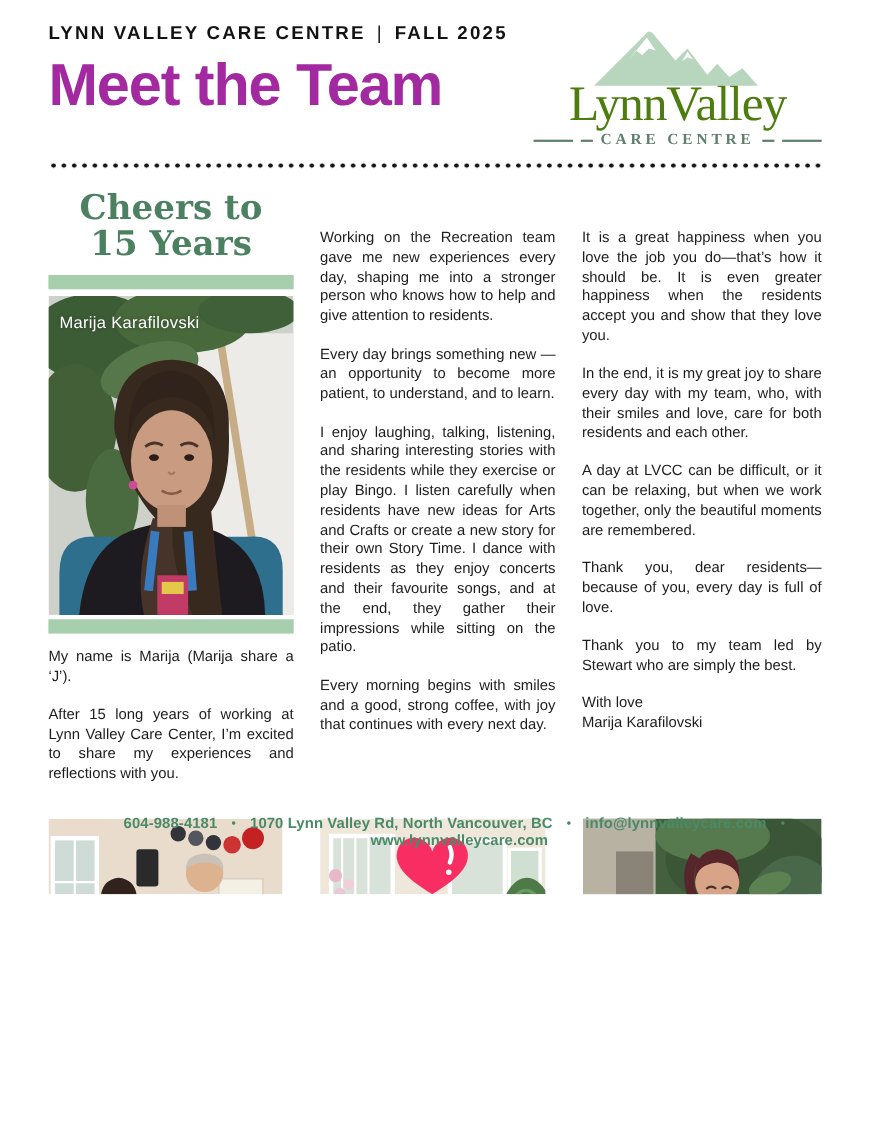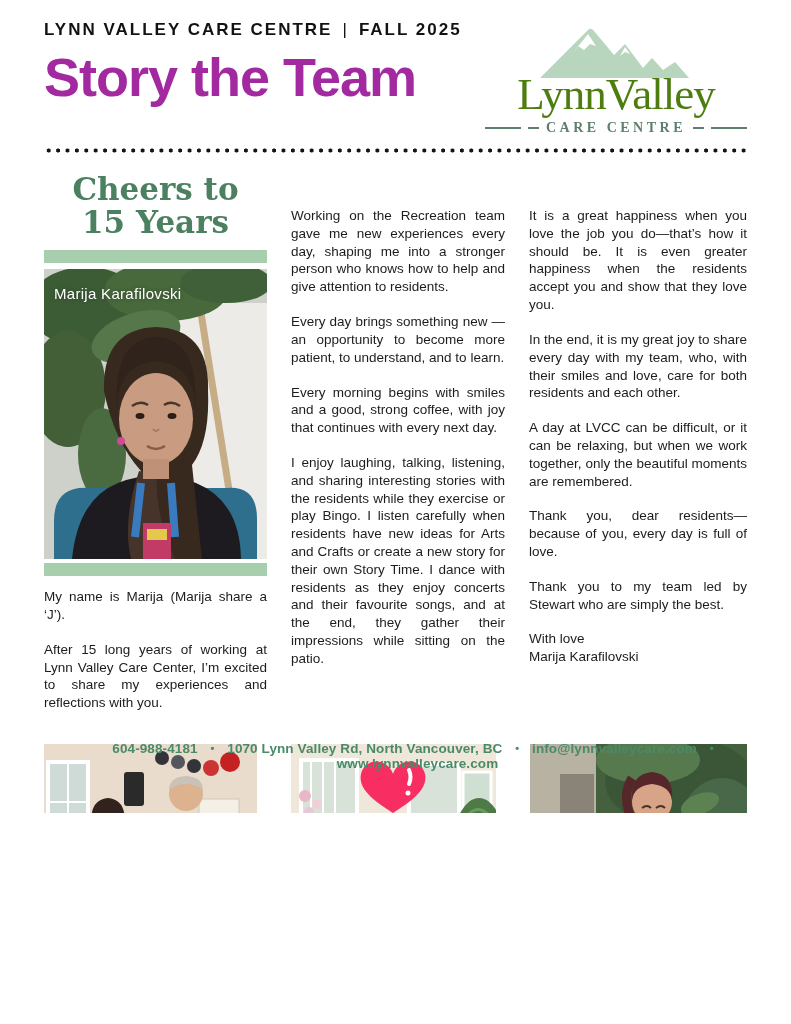--- a/index.html
+++ b/index.html
@@ -162,21 +162,21 @@
 </head>
 <body>
 
 <div class="page">
 
   <div class="header">
     <div>
       <div class="kicker">
         <span>LYNN VALLEY CARE CENTRE</span><span class="sep">|</span><span>FALL 2025</span>
       </div>
-      <h1 class="page-title">Story the Team</h1>
+      <h1 class="page-title">Meet the Team</h1>
     </div>
 
     <div class="logo">
       <svg class="logo-mountains" width="180" height="62" viewBox="0 0 180 62">
         <path d="M14 56 L62 8 Q65 5 68 9 L88 33 L99 22 L117 46 L126 36 L137 48 L149 40 L163 56 Z" fill="#b7d6bd"></path>
         <path d="M62 12 L70 24 L64 22 L58 28 L52 24 L46 32 Z" fill="#ffffff"></path>
         <path d="M99 25 L104 32 L99 30 L94 34 Z" fill="#ffffff"></path>
       </svg>
       <div class="logo-name">LynnValley</div>
       <div class="logo-sub">
@@ -235,22 +235,22 @@
 
       <div class="body-copy">
         <p>My name is Marija (Marija share a ‘J’).</p>
         <p>After 15 long years of working at Lynn Valley Care Center, I’m excited to share my experiences and reflections with you.</p>
       </div>
     </div>
 
     <div class="col-mid body-copy">
       <p>Working on the Recreation team gave me new experiences every day, shaping me into a stronger person who knows how to help and give attention to residents.</p>
       <p>Every day brings something new — an opportunity to become more patient, to understand, and to learn.</p>
+      <p>I enjoy laughing, talking, listening, and sharing interesting stories with the residents while they exercise or play Bingo. I listen carefully when residents have new ideas for Arts and Crafts or create a new story for their own Story Time. I dance with residents as they enjoy concerts and their favourite songs, and at the end, they gather their impressions while sitting on the patio.</p>
       <p>Every morning begins with smiles and a good, strong coffee, with joy that continues with every next day.</p>
-      <p>I enjoy laughing, talking, listening, and sharing interesting stories with the residents while they exercise or play Bingo. I listen carefully when residents have new ideas for Arts and Crafts or create a new story for their own Story Time. I dance with residents as they enjoy concerts and their favourite songs, and at the end, they gather their impressions while sitting on the patio.</p>
     </div>
 
     <div class="col-right body-copy">
       <p>It is a great happiness when you love the job you do—that’s how it should be. It is even greater happiness when the residents accept you and show that they love you.</p>
       <p>In the end, it is my great joy to share every day with my team, who, with their smiles and love, care for both residents and each other.</p>
       <p>A day at LVCC  can be difficult, or it can be relaxing, but when we work together, only the beautiful moments are remembered.</p>
       <p>Thank you, dear residents—because of you, every day is full of love.</p>
       <p>Thank you to my team led by Stewart who are simply the best.</p>
       <p>With love
 Marija Karafilovski</p>

